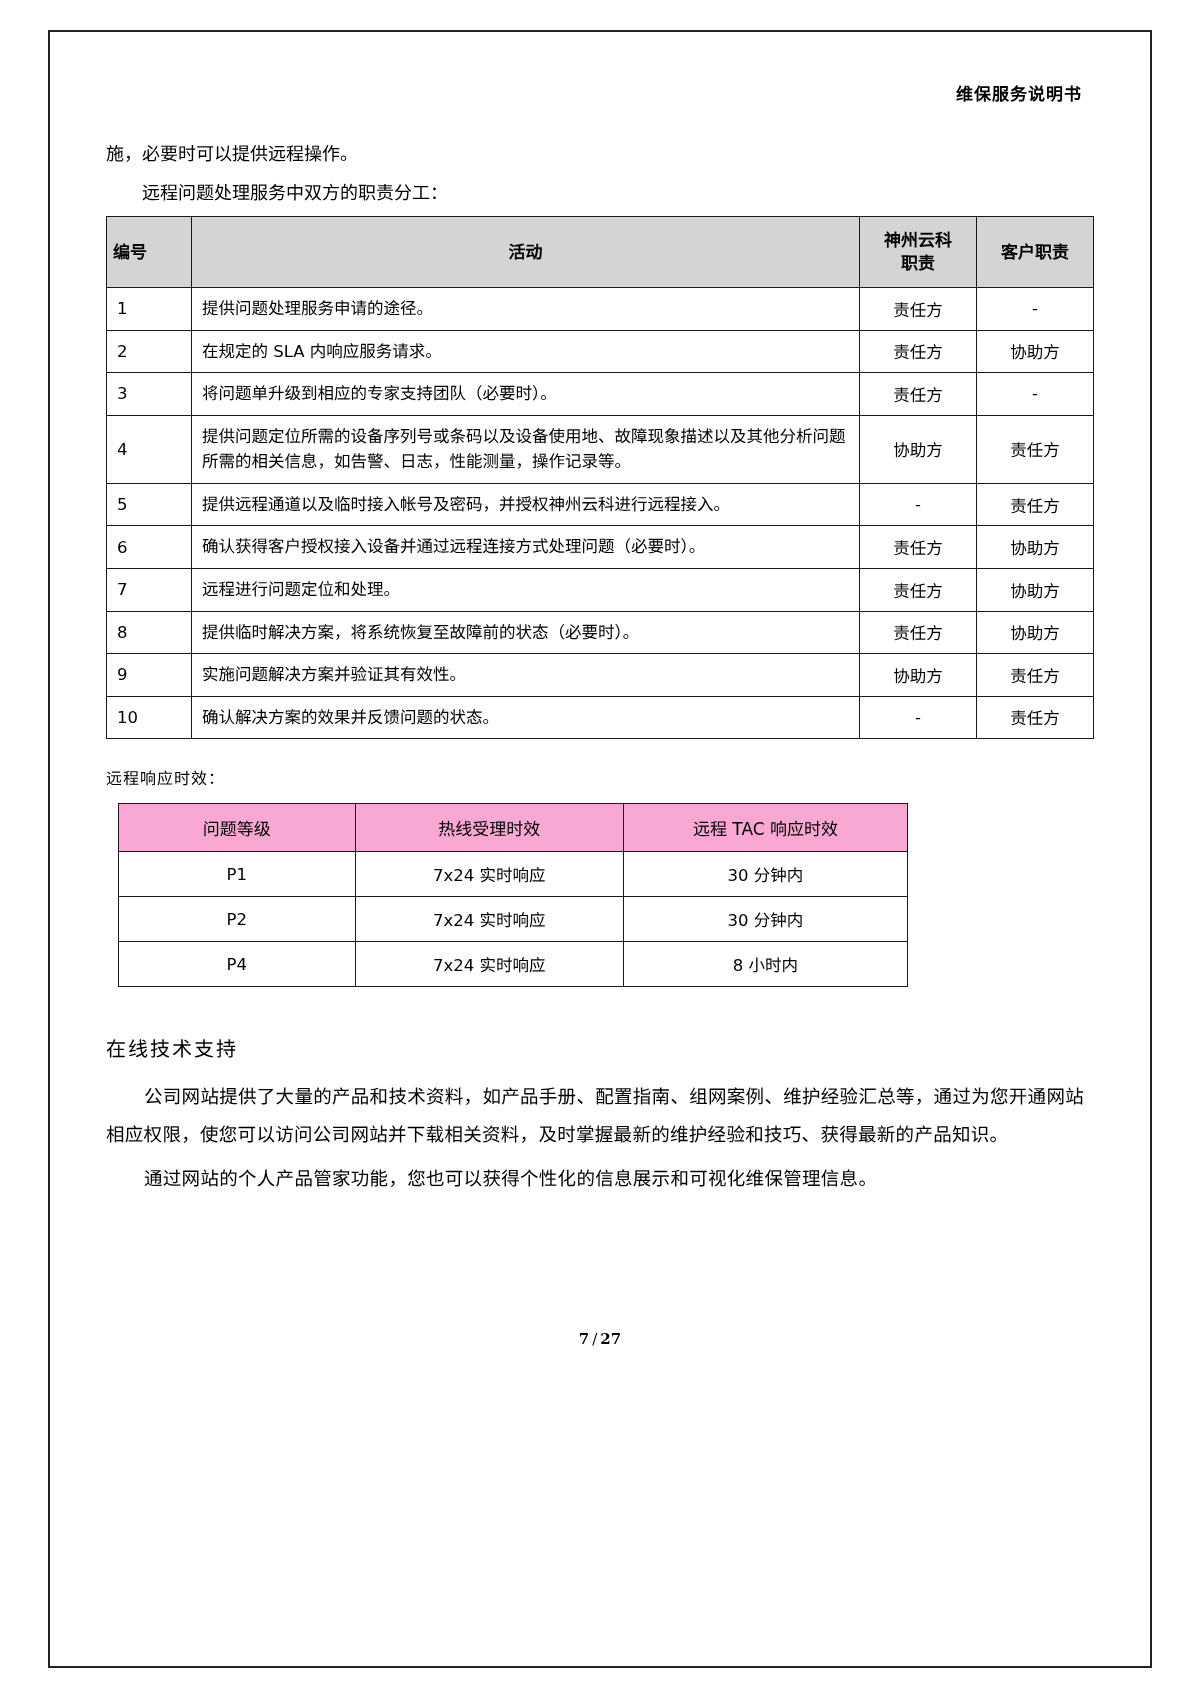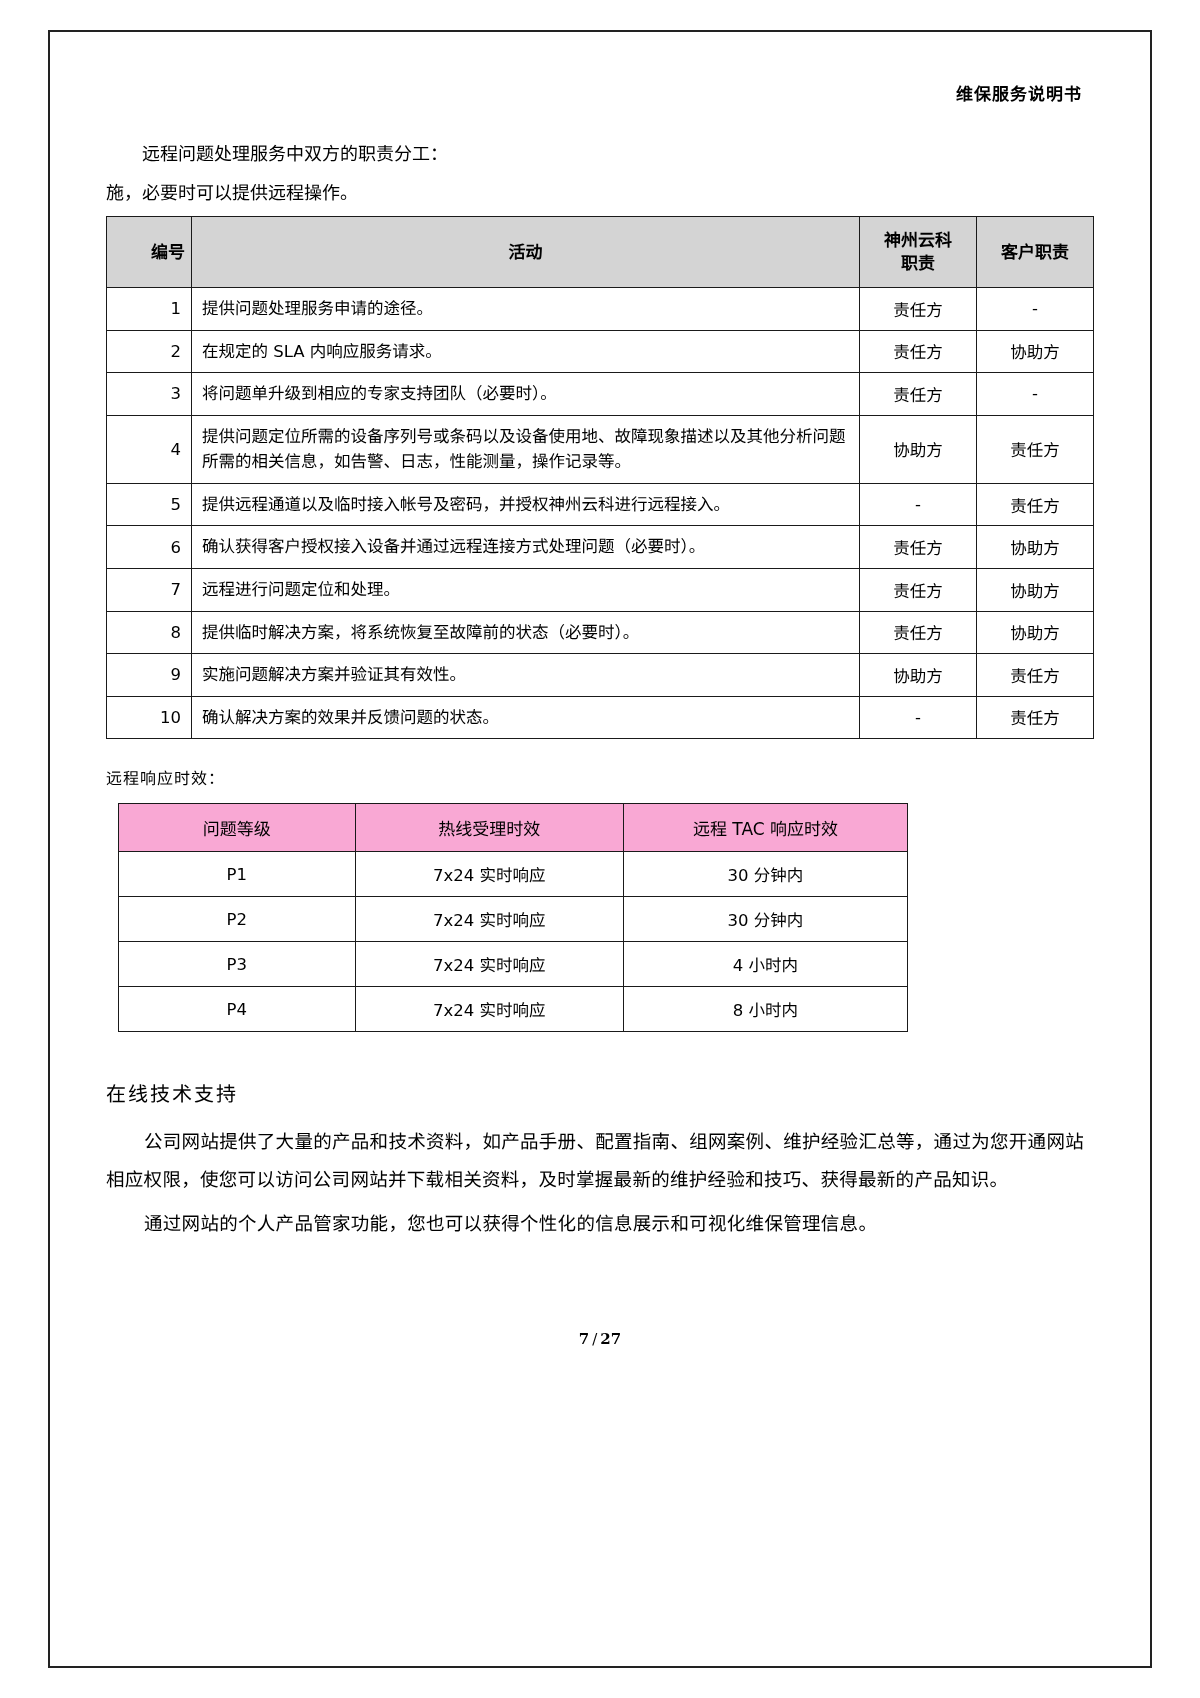--- a/index.html
+++ b/index.html
@@ -74,21 +74,21 @@
   
   .tbl-resp { margin-top: 6px; }
   .tbl-resp thead td {
     background: #d4d4d4;
     text-align: center;
     font-weight: bold;
     font-size: 17px;
     padding: 12px 6px;
     line-height: 1.35;
   }
-  .tbl-resp td.num { text-align: right; width: 72px; }
+  .tbl-resp td.num { text-align: left; width: 72px; }
   .tbl-resp td.act { text-align: left; line-height: 1.55; }
   .tbl-resp td.sz  { text-align: center; width: 104px; }
   .tbl-resp td.kh  { text-align: center; width: 104px; }
 
   
   .tbl-sla {
     width: 790px;
     margin: 8px 0 0 12px;
   }
   .tbl-sla thead td {
@@ -132,22 +132,22 @@
 </head>
 <body>
 
 <div class="page">
   <div class="page-border"></div>
 
   <div class="content">
 
     <div class="header-right">维保服务说明书</div>
 
+    <p class="para">施，必要时可以提供远程操作。</p>
     <p class="para indent">远程问题处理服务中双方的职责分工：</p>
-    <p class="para">施，必要时可以提供远程操作。</p>
 
     <table class="tbl-resp">
       <thead>
         <tr>
           <td class="num">编号</td>
           <td class="act" style="text-align:center">活动</td>
           <td class="sz">神州云科<br>职责</td>
           <td class="kh">客户职责</td>
         </tr>
       </thead>
@@ -235,25 +235,20 @@
           <td>P1</td>
           <td>7x24 实时响应</td>
           <td>30 分钟内</td>
         </tr>
         <tr>
           <td>P2</td>
           <td>7x24 实时响应</td>
           <td>30 分钟内</td>
         </tr>
         <tr>
-          <td>P3</td>
-          <td>7x24 实时响应</td>
-          <td>4 小时内</td>
-        </tr>
-        <tr>
           <td>P4</td>
           <td>7x24 实时响应</td>
           <td>8 小时内</td>
         </tr>
       </tbody>
     </table>
 
     <div class="section-heading">在线技术支持</div>
 
     <div class="body-block" style="margin-top:0">

